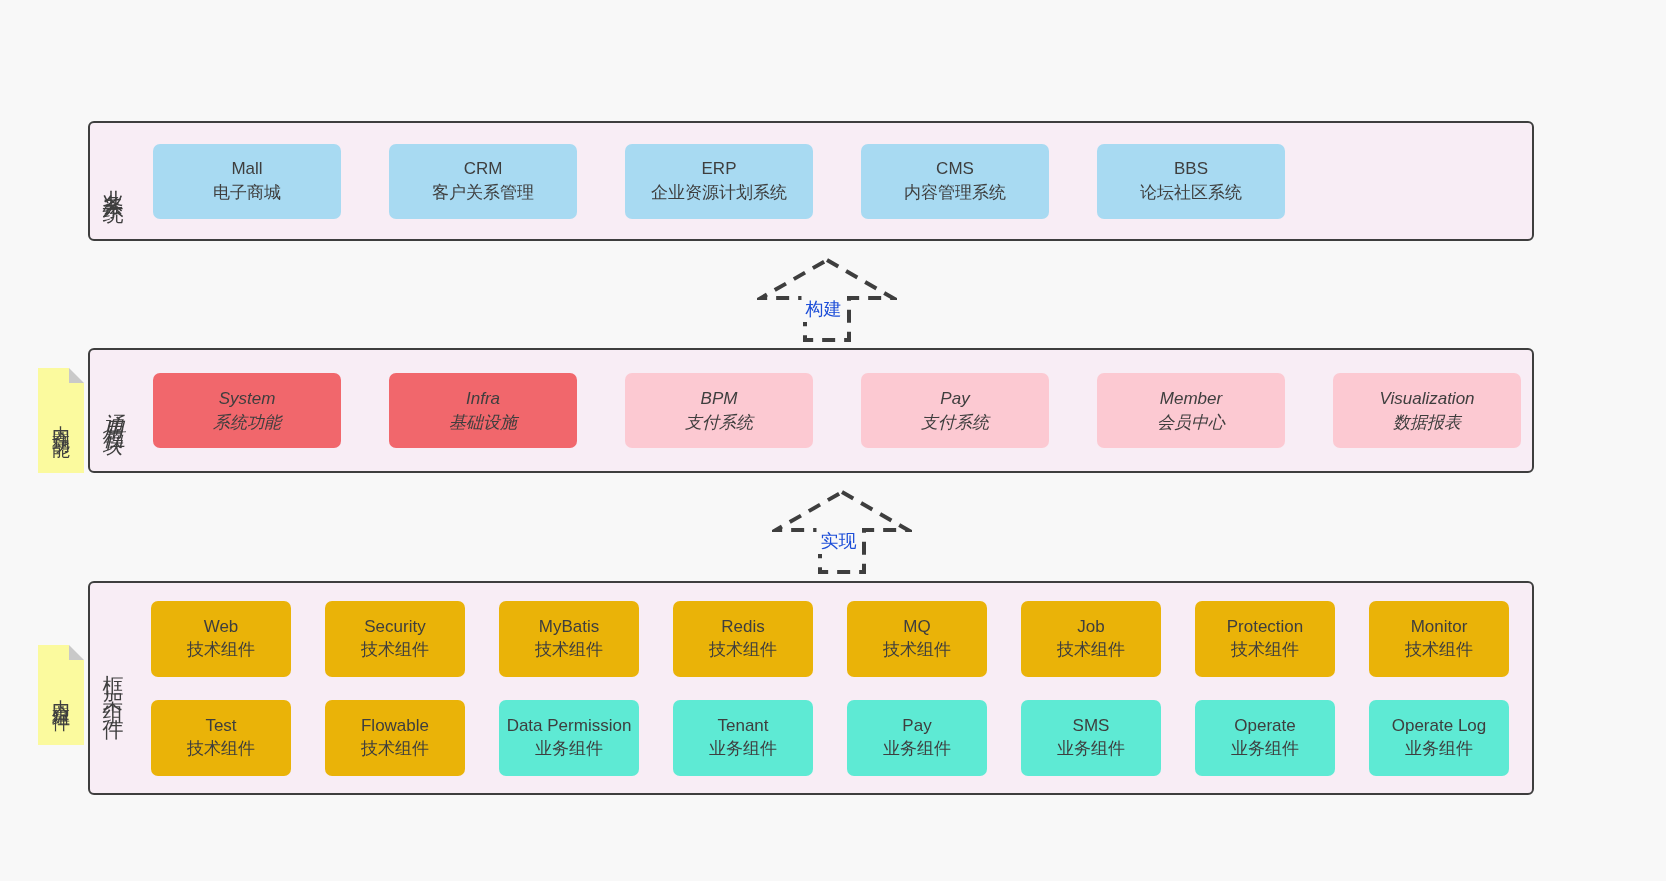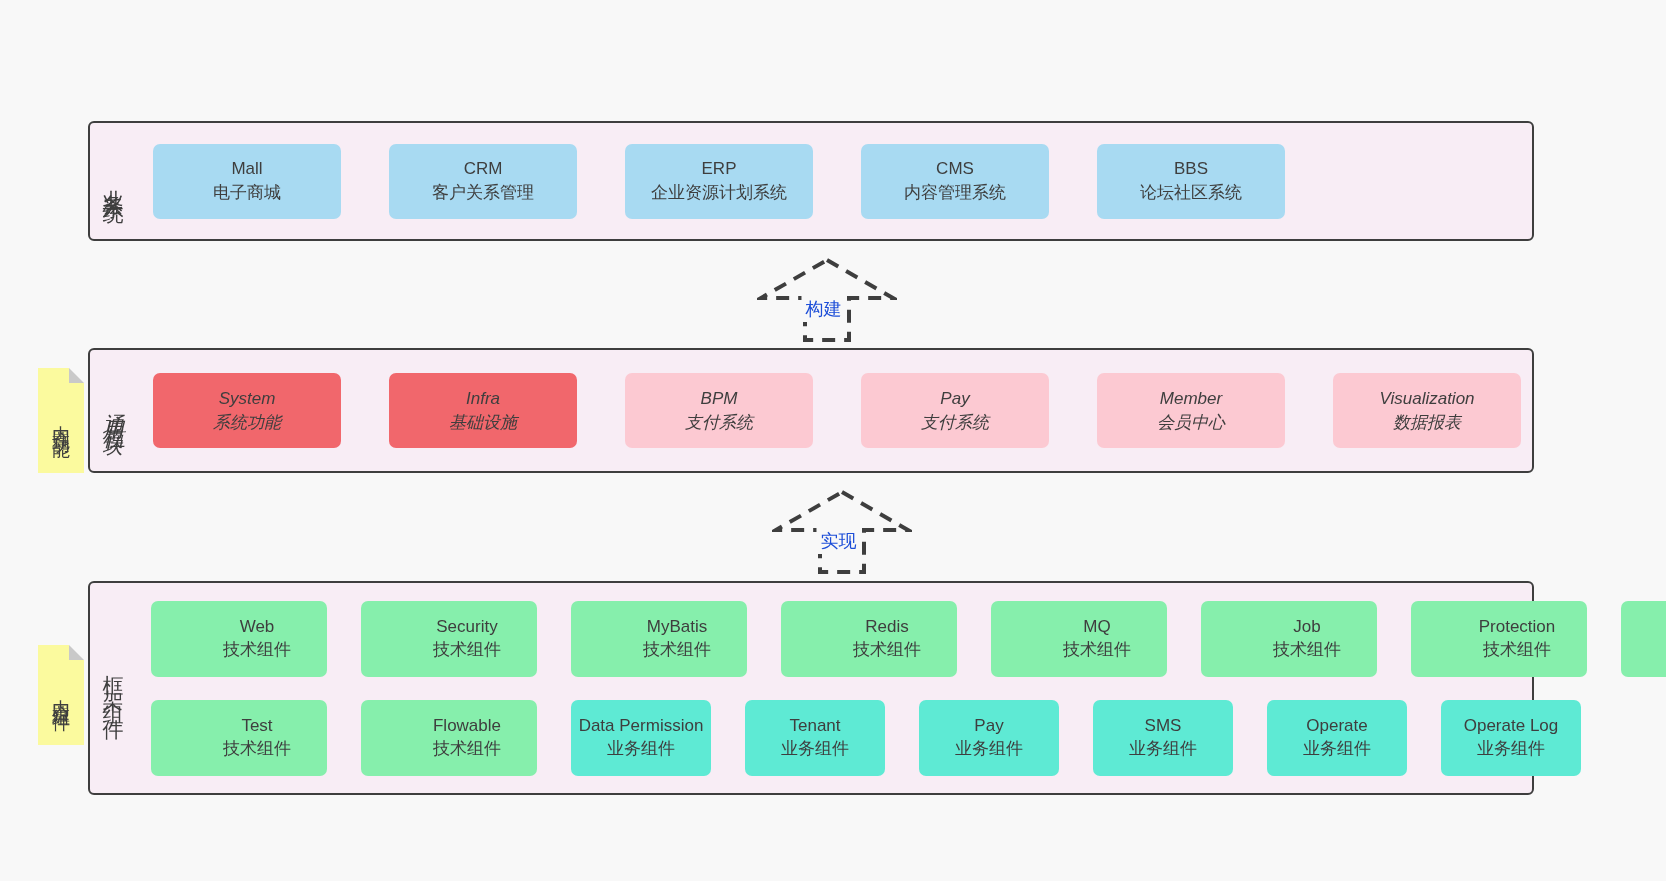--- a/index.html
+++ b/index.html
@@ -59,21 +59,21 @@
     justify-content:center;align-items:center;
     text-align:right;
     font-size:17px;line-height:1.4;
     color:#3e3e3e;
     flex-shrink:0;
   }
   .box-sm{width:140px;height:76px;line-height:1.3;}
   .c-blue{background:#a8daf2;}
   .c-red{background:#f1676c;}
   .c-pink{background:#fcc9d2;}
-  .c-green{background:#86efac;padding-left:36px;}
+  .c-green{background:#eab308;}
   .c-lightgreen{background:#5eead4;}
   .note{
     position:absolute;
     width:46px;
     background:#fbfa9e;
     display:flex;align-items:center;justify-content:center;
     writing-mode:vertical-lr;
     text-orientation:upright;
     font-size:18px;
     letter-spacing:5px;

